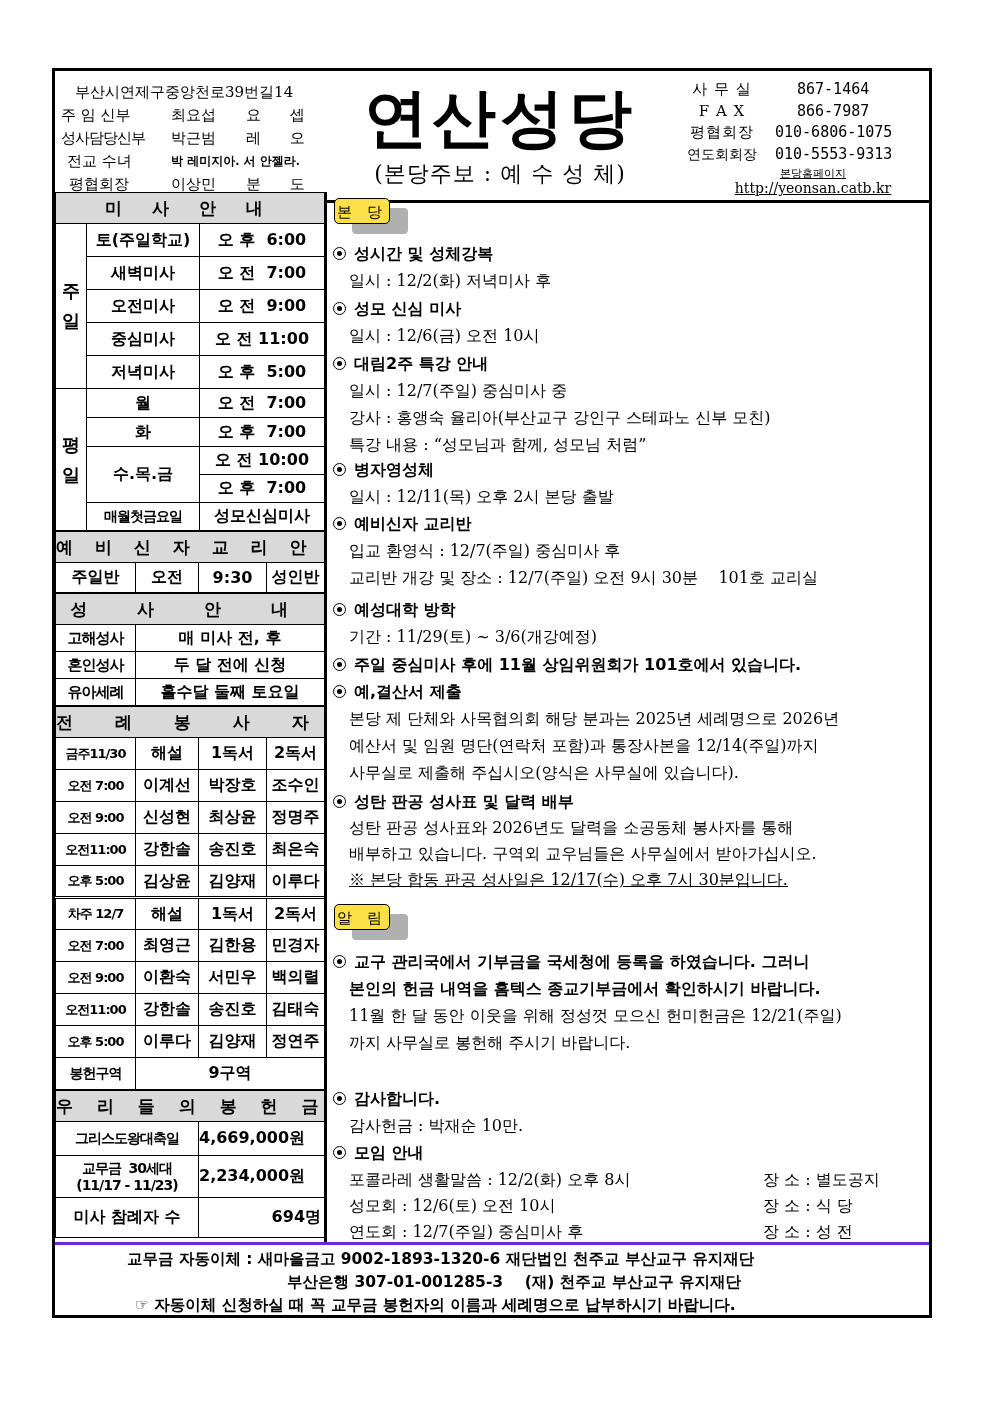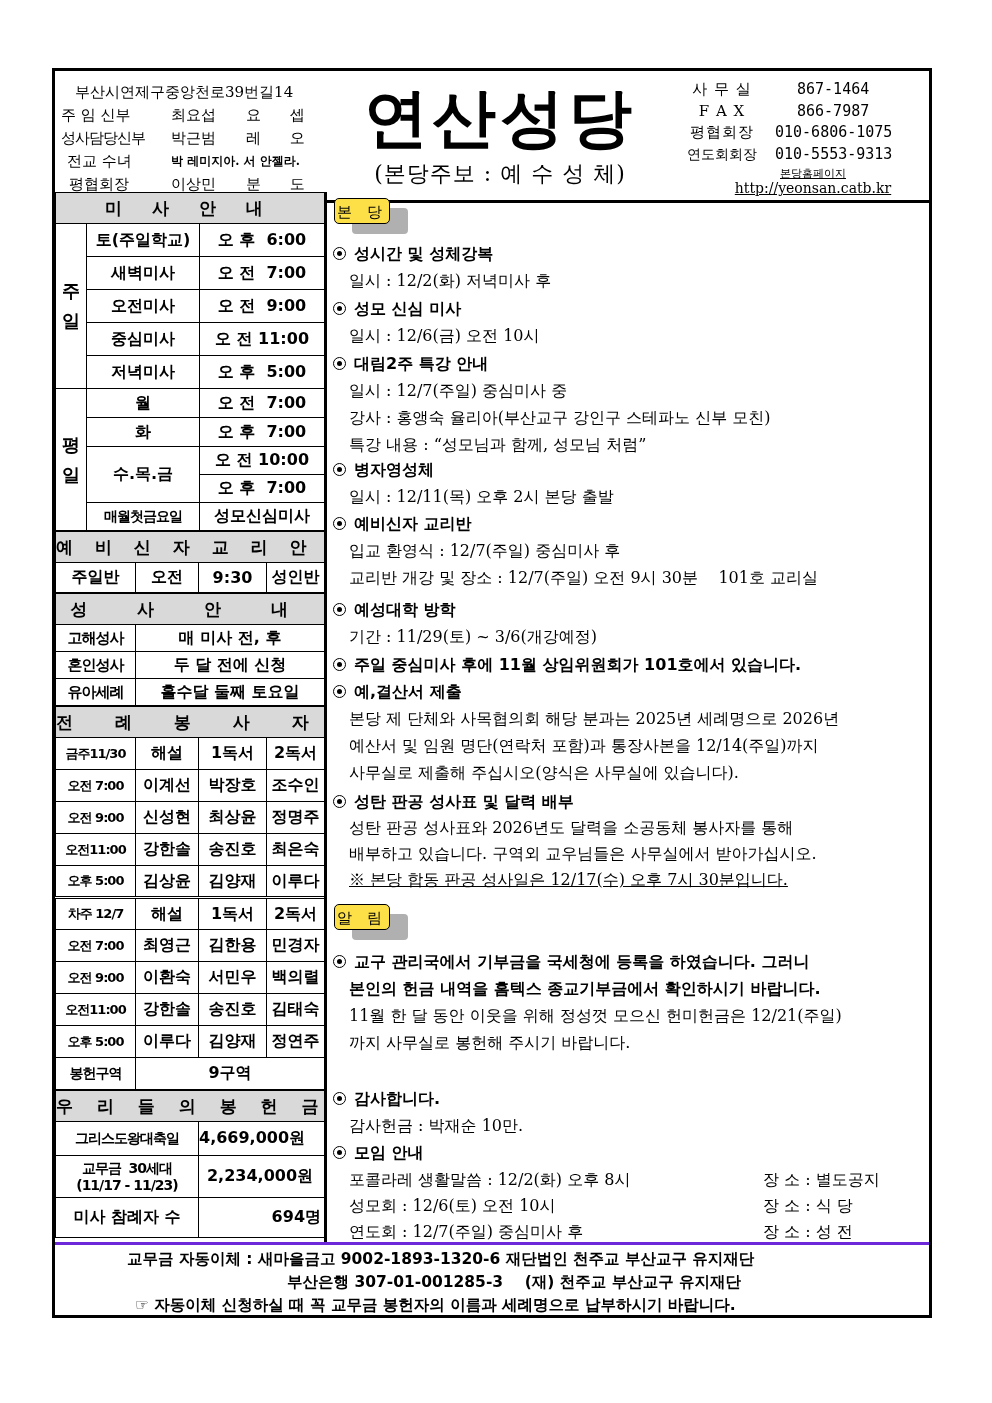--- a/index.html
+++ b/index.html
@@ -287,21 +287,21 @@
       <tbody>
           <tr>
             <td class="sec" colspan="2" style="letter-spacing:9px">우 리 들 의 봉 헌 금</td>
           </tr>
       <tr style="height:34px">
             <td class="sm">그리스도왕대축일</td>
             <td style="text-align:left;padding-right:14px">4,669,000원</td>
           </tr>
       <tr style="height:42px">
             <td class="sm" style="line-height:17px"><span style="white-space:pre">교무금  30세대</span><br><span>(11/17 - 11/23)</span></td>
-            <td style="text-align:center;padding-right:3px">2,234,000원</td>
+            <td style="text-align:left;padding-right:3px">2,234,000원</td>
           </tr>
       <tr style="height:40px">
             <td>미사 참례자 수</td>
             <td style="text-align:right;padding-right:3px">694명</td>
           </tr>
     </tbody>
       </table>
   </div>
 
   <div class="rightcol">

